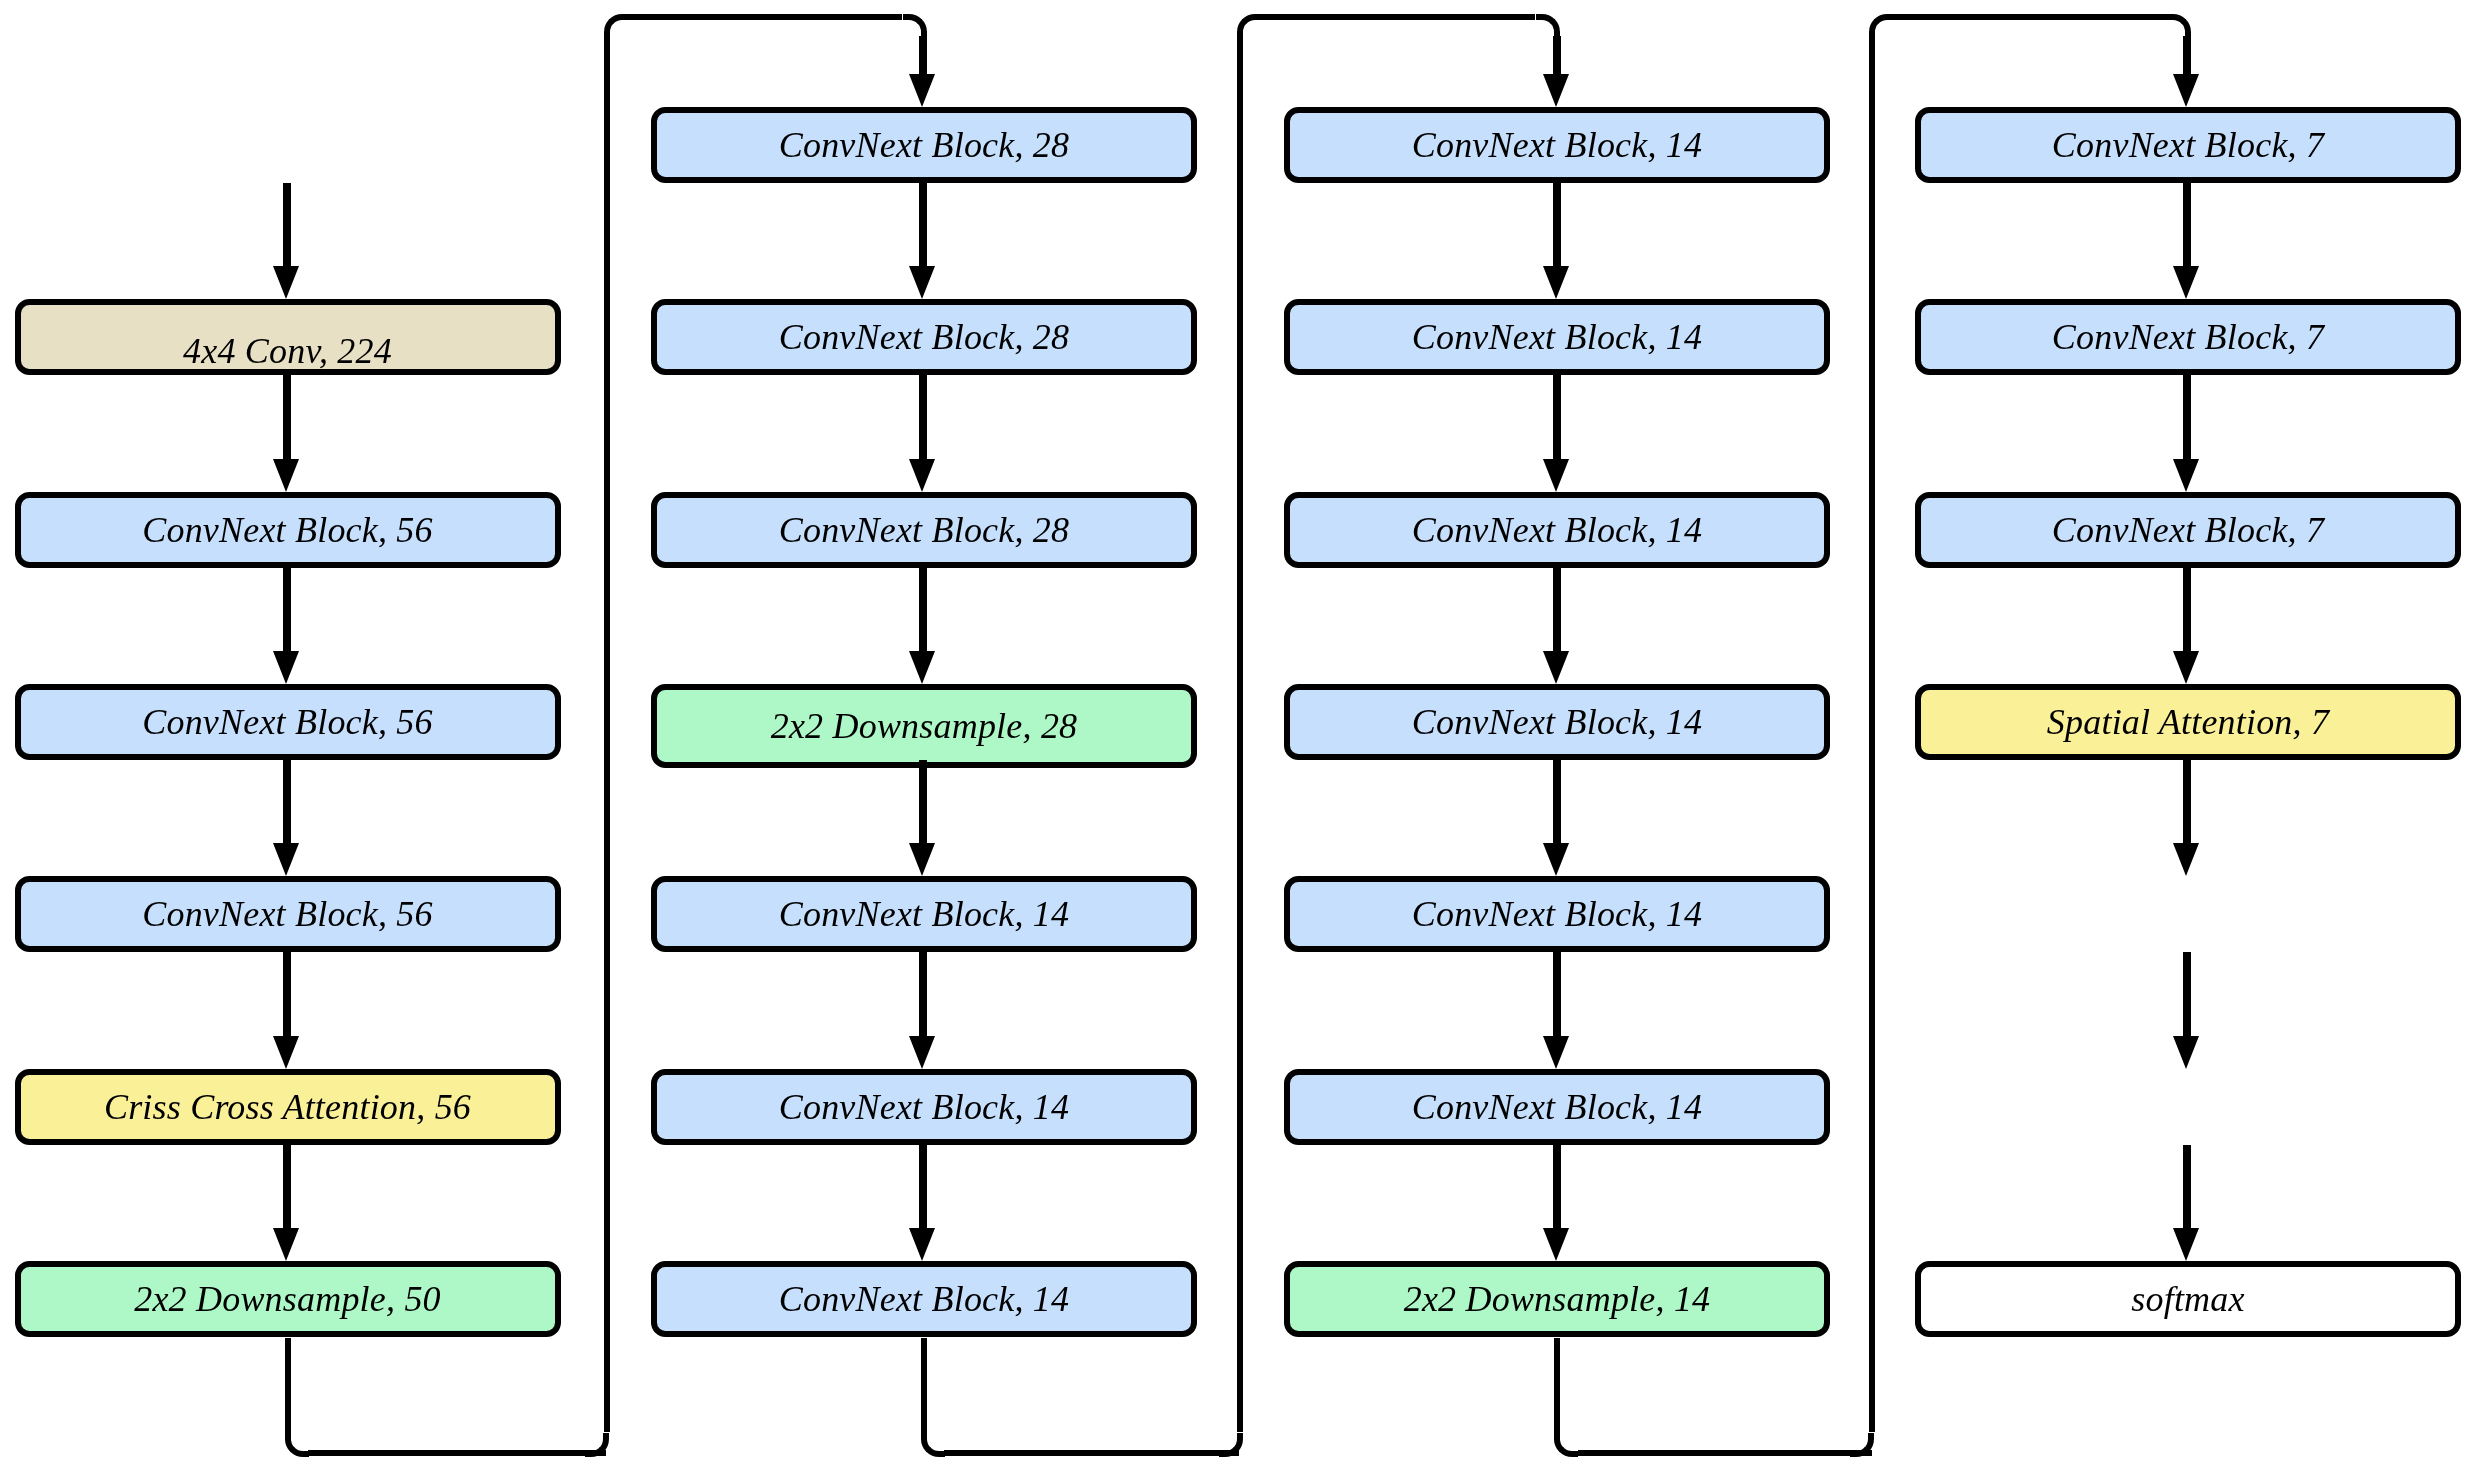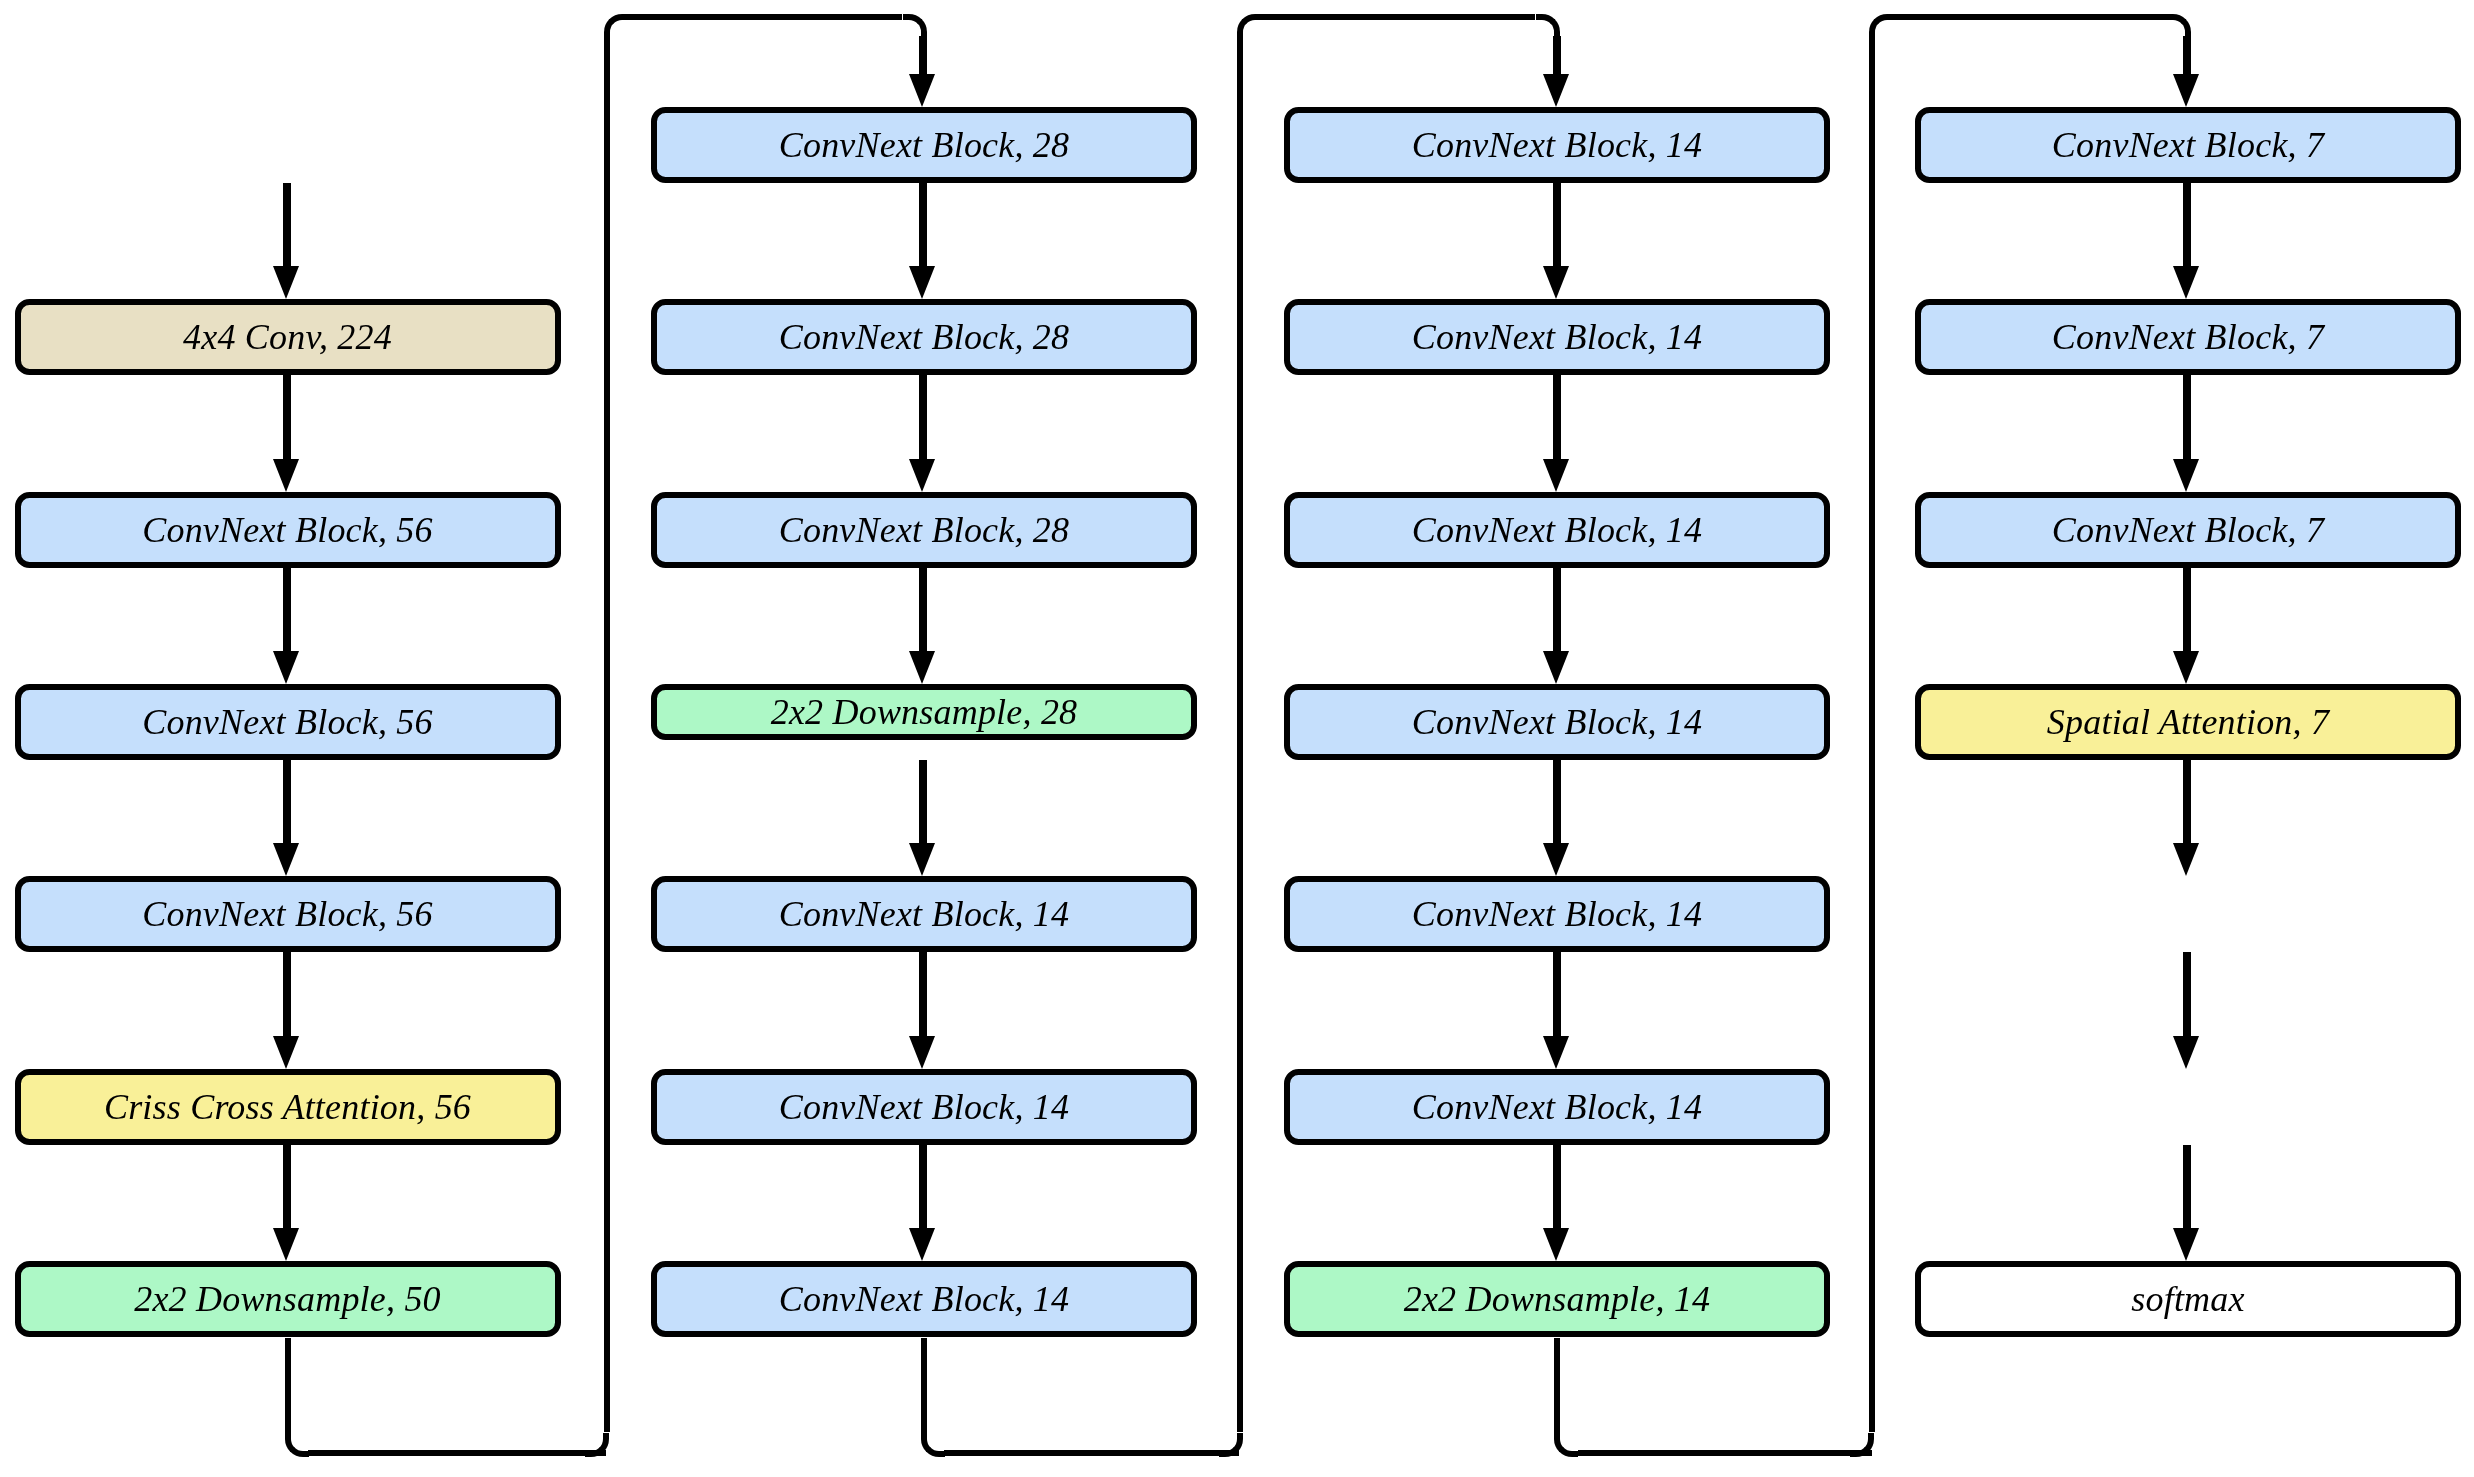--- a/index.html
+++ b/index.html
@@ -81,21 +81,21 @@
   .corner.br { border-left: none; border-top: none; border-bottom-right-radius: 18px; }
 </style>
 </head>
 <body>
 
 <div id="canvas">
     <div class="arrow" style="left: 287px; top: 183px; height: 116px;">
       <div class="shaft" style="height: 83px;"></div>
       <div class="head" style="top: 83px;"></div>
     </div>
-    <div class="node" style="left: 14.5px; top: 299px; width: 546px; height: 76px; background: rgb(232, 224, 196);">
+    <div class="node" style="left: 14.5px; top: 299px; width: 546px; height: 76px; background: rgb(232, 224, 196); align-items: flex-end;">
       <span class="node-label">4x4 Conv, 224</span>
     </div>
     <div class="arrow" style="left: 287px; top: 375px; height: 117px;">
       <div class="shaft" style="height: 84px;"></div>
       <div class="head" style="top: 84px;"></div>
     </div>
     <div class="node" style="left: 14.5px; top: 492px; width: 546px; height: 76px; background: rgb(197, 223, 252);">
       <span class="node-label">ConvNext Block, 56</span>
     </div>
     <div class="arrow" style="left: 287px; top: 568px; height: 116px;">
@@ -140,21 +140,21 @@
       <div class="shaft" style="height: 84px;"></div>
       <div class="head" style="top: 84px;"></div>
     </div>
     <div class="node" style="left: 651px; top: 492px; width: 546px; height: 76px; background: rgb(197, 223, 252);">
       <span class="node-label">ConvNext Block, 28</span>
     </div>
     <div class="arrow" style="left: 923px; top: 568px; height: 116px;">
       <div class="shaft" style="height: 83px;"></div>
       <div class="head" style="top: 83px;"></div>
     </div>
-    <div class="node" style="left: 651px; top: 684px; width: 546px; height: 56px; background: rgb(173, 248, 198);">
+    <div class="node" style="left: 651px; top: 684px; width: 546px; height: 84px; background: rgb(173, 248, 198);">
       <span class="node-label">2x2 Downsample, 28</span>
     </div>
     <div class="arrow" style="left: 923px; top: 760px; height: 116px;">
       <div class="shaft" style="height: 83px;"></div>
       <div class="head" style="top: 83px;"></div>
     </div>
     <div class="node" style="left: 651px; top: 876px; width: 546px; height: 76px; background: rgb(197, 223, 252);">
       <span class="node-label">ConvNext Block, 14</span>
     </div>
     <div class="arrow" style="left: 923px; top: 952px; height: 117px;">

